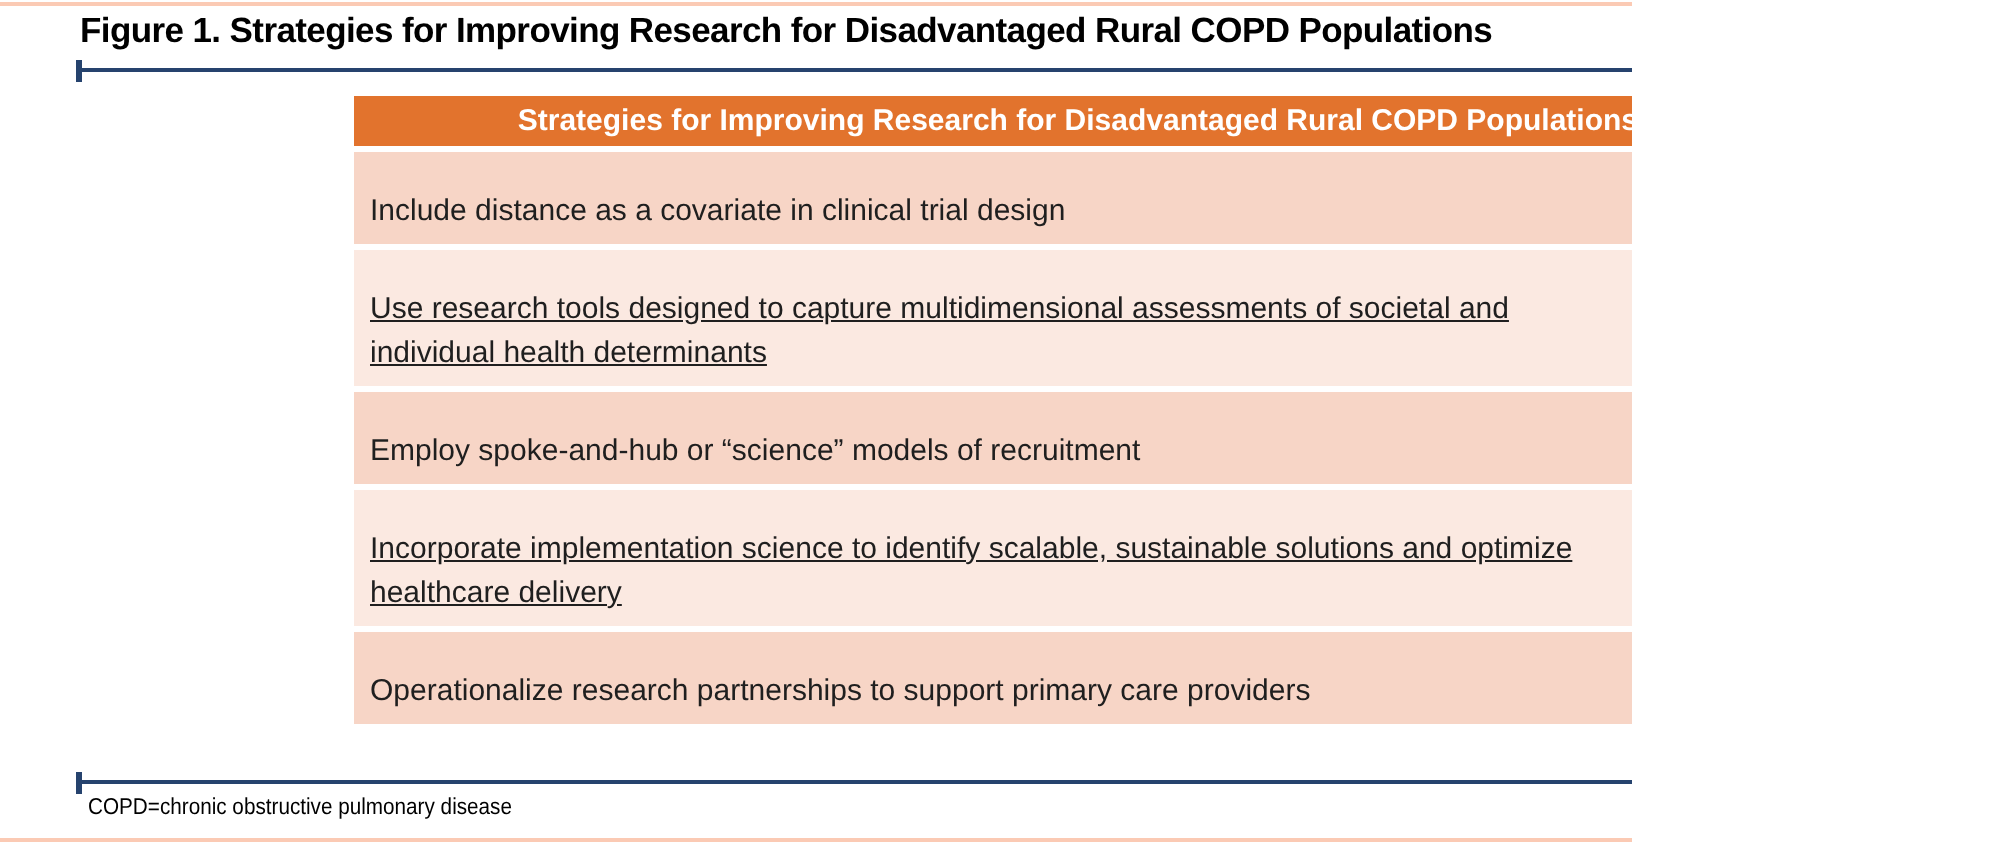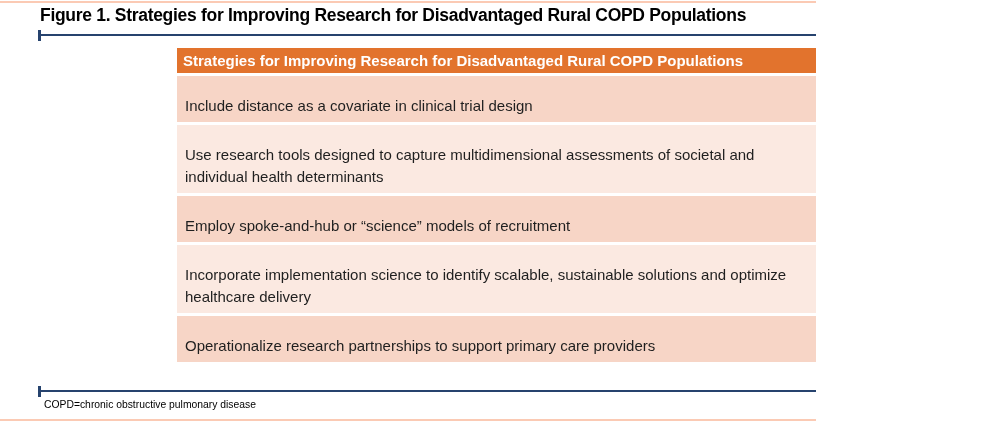--- a/index.html
+++ b/index.html
@@ -68,32 +68,32 @@
     left: 177px;
     top: 48px;
     width: 648px;
   }
   .thead {
     background: var(--header-bg, #e2732d);
     color: var(--header-text, #ffffff);
     font-weight: bold;
     font-size: 15px;
     line-height: 17px;
-    text-align: left;
+    text-align: right;
     padding: 4px 6px;
   }
   .row {
     margin-top: 3px;
     padding: 19px 10px 5px 8px;
     font-size: 15px;
     line-height: 22px;
     color: var(--text, #1f1f1f);
   }
   .row.dark { background: var(--row-dark, #f7d5c6); }
-  .row.light { background: var(--row-light, #fbe9e1); }
+  .row.light { background: var(--row-light, #fbe9e1); text-decoration: underline; }
 
   .footnote {
     position: absolute;
     left: 44px;
     top: 398px;
     font-size: 11.5px;
     color: #000000;
     transform: scaleX(0.9);
     transform-origin: left center;
     white-space: nowrap;

